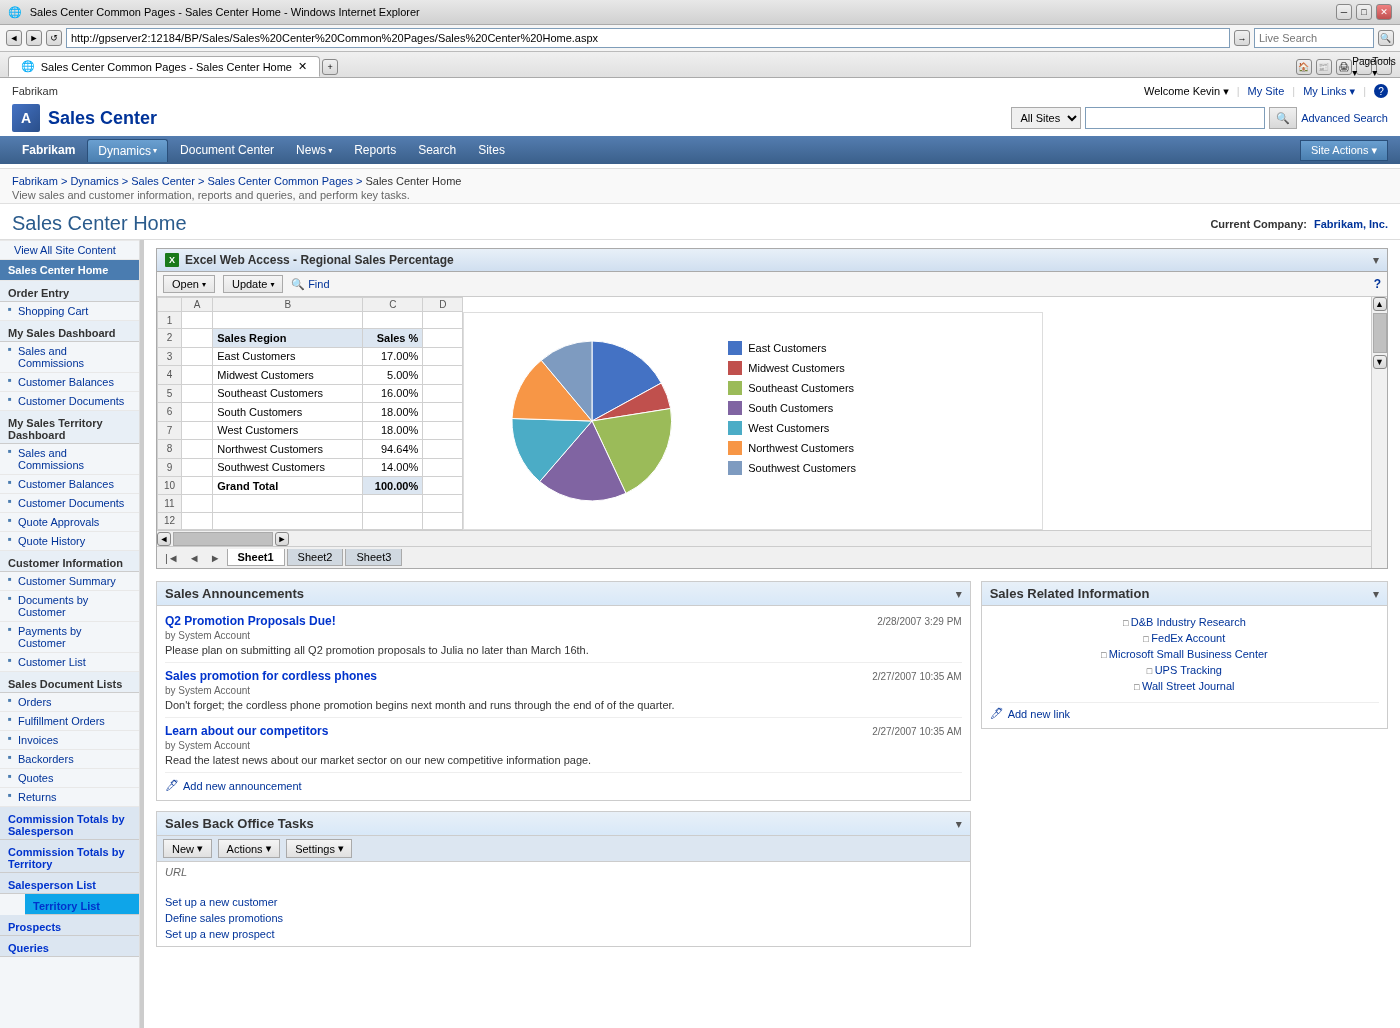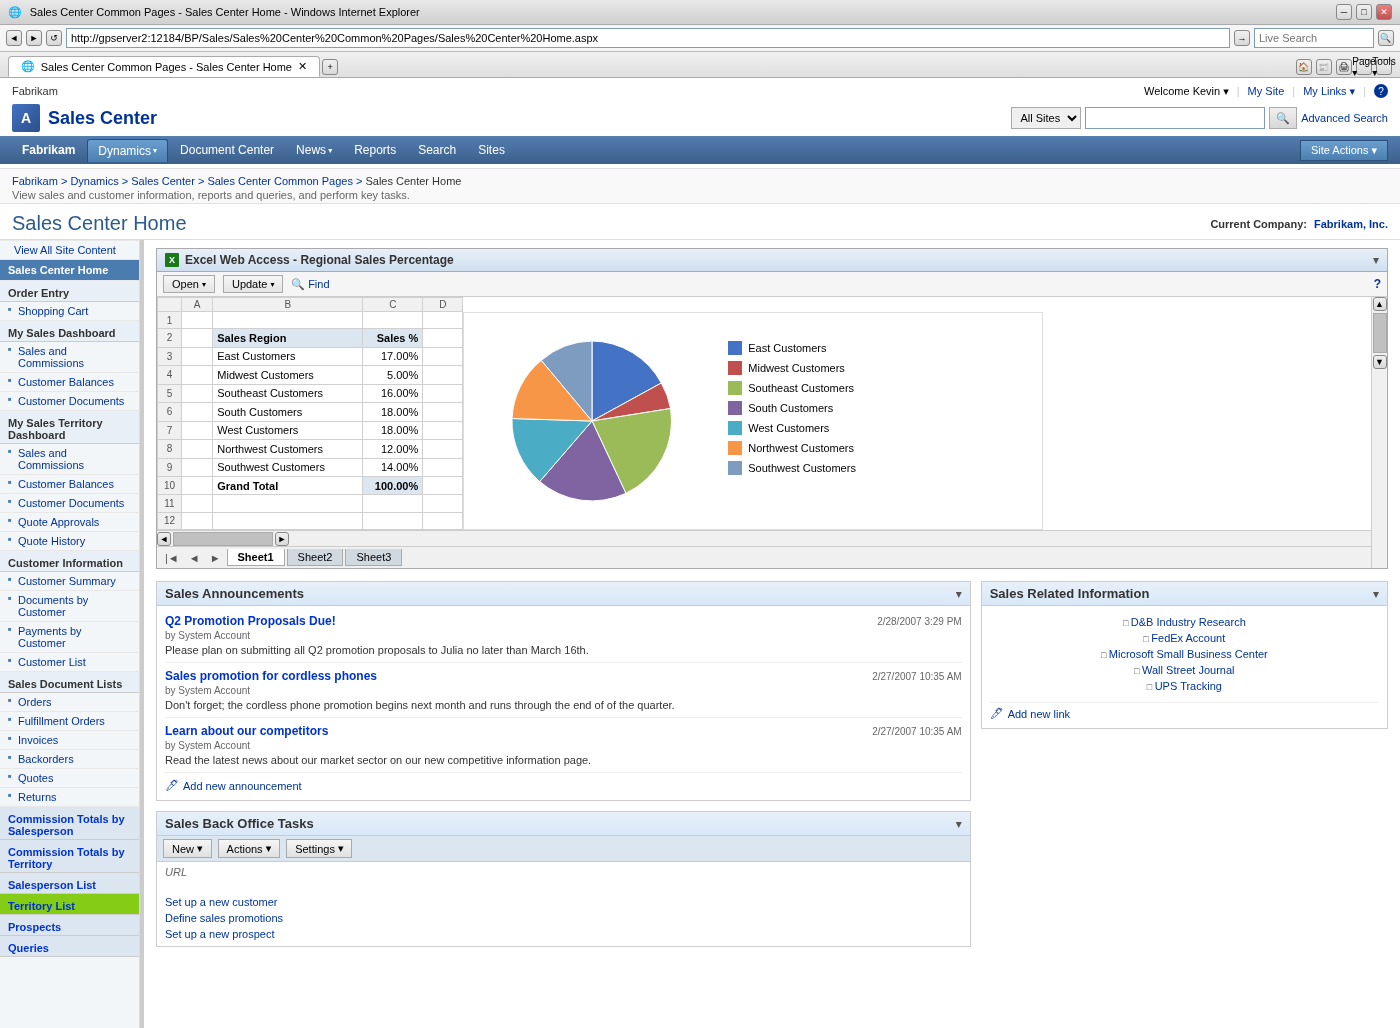--- a/index.html
+++ b/index.html
@@ -285,21 +285,21 @@
     <div class="sidebar-section">Sales Document Lists</div>
     <div class="sidebar-link sidebar-bullet">Orders</div>
     <div class="sidebar-link sidebar-bullet">Fulfillment Orders</div>
     <div class="sidebar-link sidebar-bullet">Invoices</div>
     <div class="sidebar-link sidebar-bullet">Backorders</div>
     <div class="sidebar-link sidebar-bullet">Quotes</div>
     <div class="sidebar-link sidebar-bullet">Returns</div>
     <div class="sidebar-section" style="font-weight:bold;color:#0033cc;background:#dce6f1;">Commission Totals by Salesperson</div>
     <div class="sidebar-section" style="font-weight:bold;color:#0033cc;background:#dce6f1;">Commission Totals by Territory</div>
     <div class="sidebar-section" style="font-weight:bold;color:#0033cc;background:#dce6f1;">Salesperson List</div>
-    <div class="sidebar-section" style="font-weight:bold;color:#0033cc;background:#84cc16;">Territory List</div>
+    <div class="sidebar-section" style="font-weight:bold;color:#0033cc;background:#0ea5e9;margin-left:25px;">Territory List</div>
     <div class="sidebar-section" style="font-weight:bold;color:#0033cc;background:#dce6f1;">Prospects</div>
     <div class="sidebar-section" style="font-weight:bold;color:#0033cc;background:#dce6f1;">Queries</div>
   </div>
 
   <div class="resize-handle"></div>
 
   <div class="content-area">
 
     <div class="excel-web-access">
       <div class="ewa-title-bar">
@@ -441,21 +441,21 @@
                   <td class="row-header">7</td>
                   <td></td>
                   <td>West Customers</td>
                   <td style="text-align:right;">18.00%</td>
                   <td></td>
                 </tr>
                 <tr>
                   <td class="row-header">8</td>
                   <td></td>
                   <td>Northwest Customers</td>
-                  <td style="text-align:right;">12.00%</td>
+                  <td style="text-align:right;">94.64%</td>
                   <td></td>
                 </tr>
                 <tr>
                   <td class="row-header">9</td>
                   <td></td>
                   <td>Southwest Customers</td>
                   <td style="text-align:right;">14.00%</td>
                   <td></td>
                 </tr>
                 <tr>
@@ -579,22 +579,22 @@
         <div class="section-panel">
           <div class="section-header">
             <span class="section-title">Sales Related Information</span>
             <span class="section-collapse">▾</span>
           </div>
           <div class="section-body">
             <ul class="related-links">
               <li><a>D&amp;B Industry Research</a></li>
               <li><a>FedEx Account</a></li>
               <li><a>Microsoft Small Business Center</a></li>
+              <li><a>UPS Tracking</a></li>
               <li><a>Wall Street Journal</a></li>
-              <li><a>UPS Tracking</a></li>
             </ul>
             <div class="add-link" style="margin-top:8px;border-top:1px solid #eee;padding-top:4px;">
               <span>🖊</span>
               <span>Add new link</span>
             </div>
           </div>
         </div>
       </div>
     </div>
 

